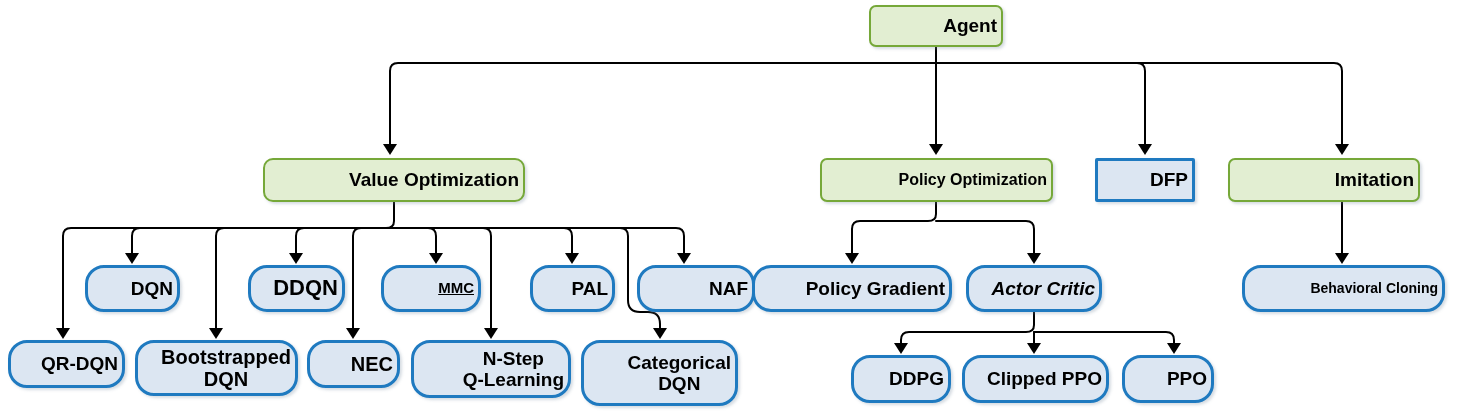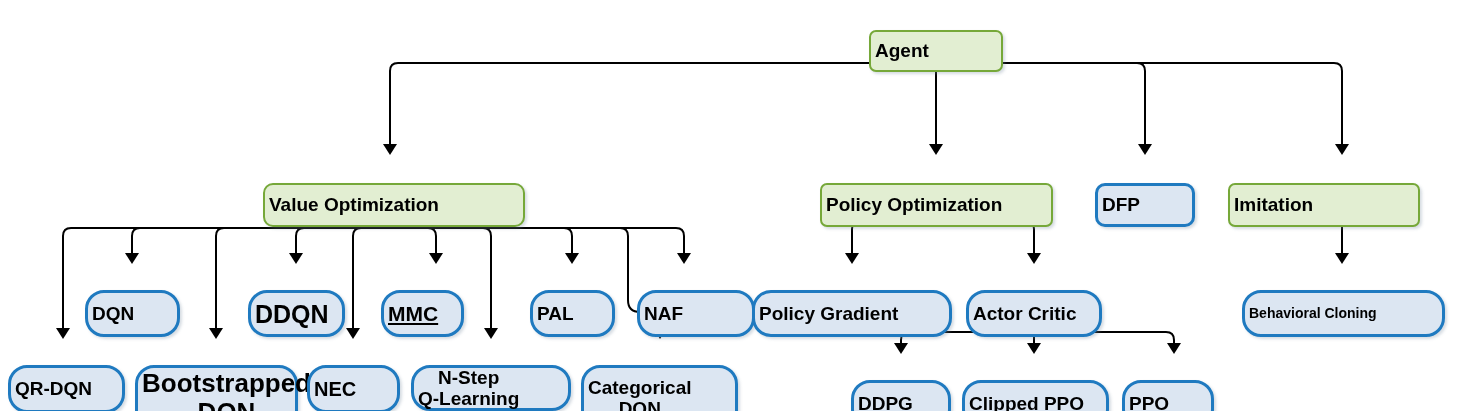--- a/index.html
+++ b/index.html
@@ -2,27 +2,27 @@
 <html><head>
 <meta charset="utf-8">
 <style>
   html,body{margin:0;padding:0;background:#ffffff;}
   body{width:1468px;height:411px;overflow:hidden;
        font-family:"Liberation Sans","DejaVu Sans",sans-serif;}
   #stage{position:relative;width:1468px;height:411px;}
   #edges{position:absolute;left:0;top:0;width:1468px;height:411px;}
 
   .node{position:absolute;box-sizing:border-box;display:flex;
-        align-items:center;justify-content:flex-start;text-align:center;
+        align-items:center;justify-content:flex-end;text-align:center;
         font-weight:bold;color:#000000;line-height:1.12;
-        box-shadow:2px 2px 3px rgba(120,140,160,.30);margin-top:25px;}
+        box-shadow:2px 2px 3px rgba(120,140,160,.30);}
   .node .lbl{display:block;padding:0 4px;white-space:pre-line;}
 
   .green{background:#e2eed2;border:2px solid #76a839;border-radius:7px;}
-  .blue{background:#dce6f2;border:3px solid #1f7ac0;border-radius:10px;}
+  .blue{background:#dce6f2;border:3px solid #1f7ac0;border-radius:2px;}
   .blue.rounded{border-radius:19px;}
 </style>
 </head>
 <body>
 
 <div id="stage">
   <svg id="edges" viewBox="0 0 1468 411" xmlns="http://www.w3.org/2000/svg">
       <path d="M 936,47 L 936,63" fill="none" stroke="#000000" stroke-width="2" stroke-linecap="round"></path>
       <path d="M 936,63 L 398,63 Q 390,63 390,71 L 390,145" fill="none" stroke="#000000" stroke-width="2" stroke-linecap="round"></path>
       <path d="M 936,63 L 936,145" fill="none" stroke="#000000" stroke-width="2" stroke-linecap="round"></path>
@@ -65,64 +65,64 @@
       <polygon points="1167,343 1181,343 1174,354" fill="#000000"></polygon>
       <polygon points="1335,253 1349,253 1342,264" fill="#000000"></polygon>
     </svg>
   <div id="nodes">
       <div class="node green" style="left: 869px; top: 5px; width: 134px; height: 42px; font-size: 19px;">
         <span class="lbl">Agent</span>
       </div>
       <div class="node green" style="left: 263px; top: 158px; width: 262px; height: 44px; font-size: 19px; border-radius: 10px;">
         <span class="lbl">Value Optimization</span>
       </div>
-      <div class="node green" style="left: 820px; top: 158px; width: 233px; height: 44px; font-size: 19px;">
+      <div class="node green" style="left: 820px; top: 158px; width: 233px; height: 44px; font-size: 16px;">
         <span class="lbl">Policy Optimization</span>
       </div>
       <div class="node blue" style="left: 1095px; top: 158px; width: 100px; height: 44px; font-size: 19px;">
         <span class="lbl">DFP</span>
       </div>
       <div class="node green" style="left: 1228px; top: 158px; width: 192px; height: 44px; font-size: 19px;">
         <span class="lbl">Imitation</span>
       </div>
       <div class="node blue rounded" style="left: 85px; top: 265px; width: 95px; height: 47px; font-size: 19px;">
         <span class="lbl">DQN</span>
       </div>
-      <div class="node blue rounded" style="left: 248px; top: 265px; width: 97px; height: 47px; font-size: 25px;">
+      <div class="node blue rounded" style="left: 248px; top: 265px; width: 97px; height: 47px; font-size: 22px;">
         <span class="lbl">DDQN</span>
       </div>
-      <div class="node blue rounded" style="left: 381px; top: 265px; width: 83px; height: 47px; font-size: 21px; text-decoration: underline;">
+      <div class="node blue rounded" style="left: 381px; top: 265px; width: 100px; height: 47px; font-size: 15px; text-decoration: underline;">
         <span class="lbl">MMC</span>
       </div>
       <div class="node blue rounded" style="left: 530px; top: 265px; width: 85px; height: 47px; font-size: 19px;">
         <span class="lbl">PAL</span>
       </div>
       <div class="node blue rounded" style="left: 637px; top: 265px; width: 118px; height: 47px; font-size: 19px;">
         <span class="lbl">NAF</span>
       </div>
       <div class="node blue rounded" style="left: 752px; top: 265px; width: 200px; height: 47px; font-size: 19px;">
         <span class="lbl">Policy Gradient</span>
       </div>
-      <div class="node blue rounded" style="left: 966px; top: 265px; width: 136px; height: 47px; font-size: 19px;">
+      <div class="node blue rounded" style="left: 966px; top: 265px; width: 136px; height: 47px; font-size: 19px; font-style: italic;">
         <span class="lbl">Actor Critic</span>
       </div>
       <div class="node blue rounded" style="left: 1242px; top: 265px; width: 203px; height: 47px; font-size: 14px;">
         <span class="lbl">Behavioral Cloning</span>
       </div>
       <div class="node blue rounded" style="left: 8px; top: 340px; width: 117px; height: 48px; font-size: 19px;">
         <span class="lbl">QR-DQN</span>
       </div>
-      <div class="node blue rounded" style="left: 135px; top: 340px; width: 163px; height: 66px; font-size: 26px;">
+      <div class="node blue rounded" style="left: 135px; top: 340px; width: 163px; height: 56px; font-size: 20px;">
         <span class="lbl">Bootstrapped
 DQN</span>
       </div>
       <div class="node blue rounded" style="left: 307px; top: 340px; width: 93px; height: 48px; font-size: 20px;">
         <span class="lbl">NEC</span>
       </div>
-      <div class="node blue rounded" style="left: 411px; top: 340px; width: 160px; height: 46px; font-size: 19px;">
+      <div class="node blue rounded" style="left: 411px; top: 340px; width: 160px; height: 58px; font-size: 19px;">
         <span class="lbl">N-Step
 Q-Learning</span>
       </div>
       <div class="node blue rounded" style="left: 581px; top: 340px; width: 157px; height: 66px; font-size: 19px;">
         <span class="lbl">Categorical
 DQN</span>
       </div>
       <div class="node blue rounded" style="left: 851px; top: 355px; width: 100px; height: 48px; font-size: 19px;">
         <span class="lbl">DDPG</span>
       </div>

